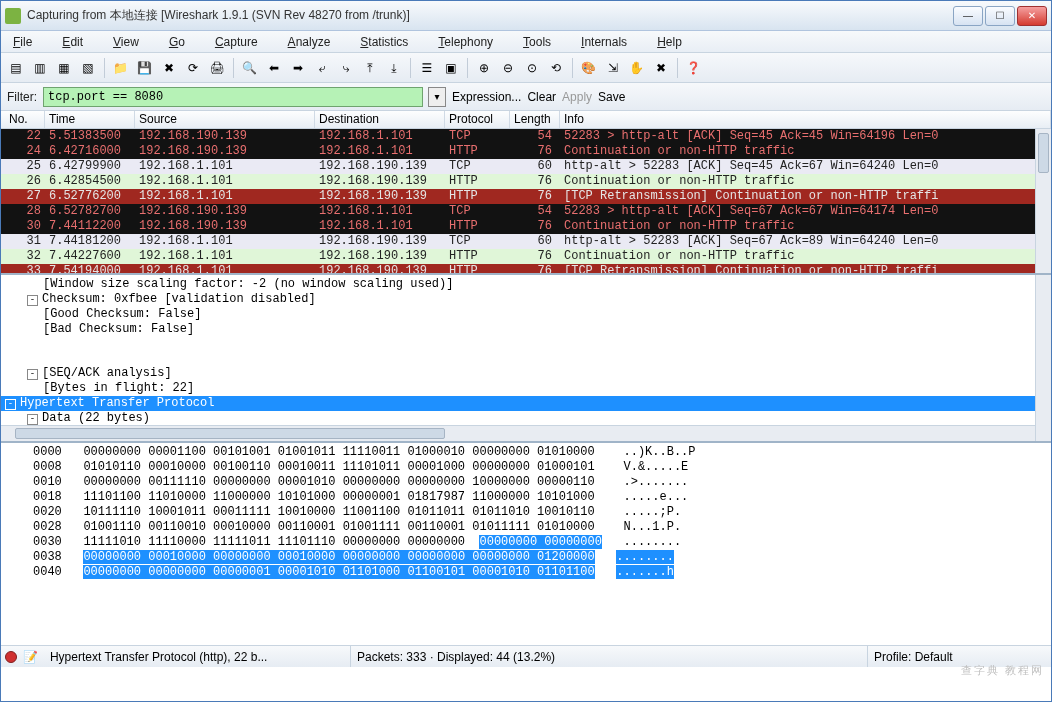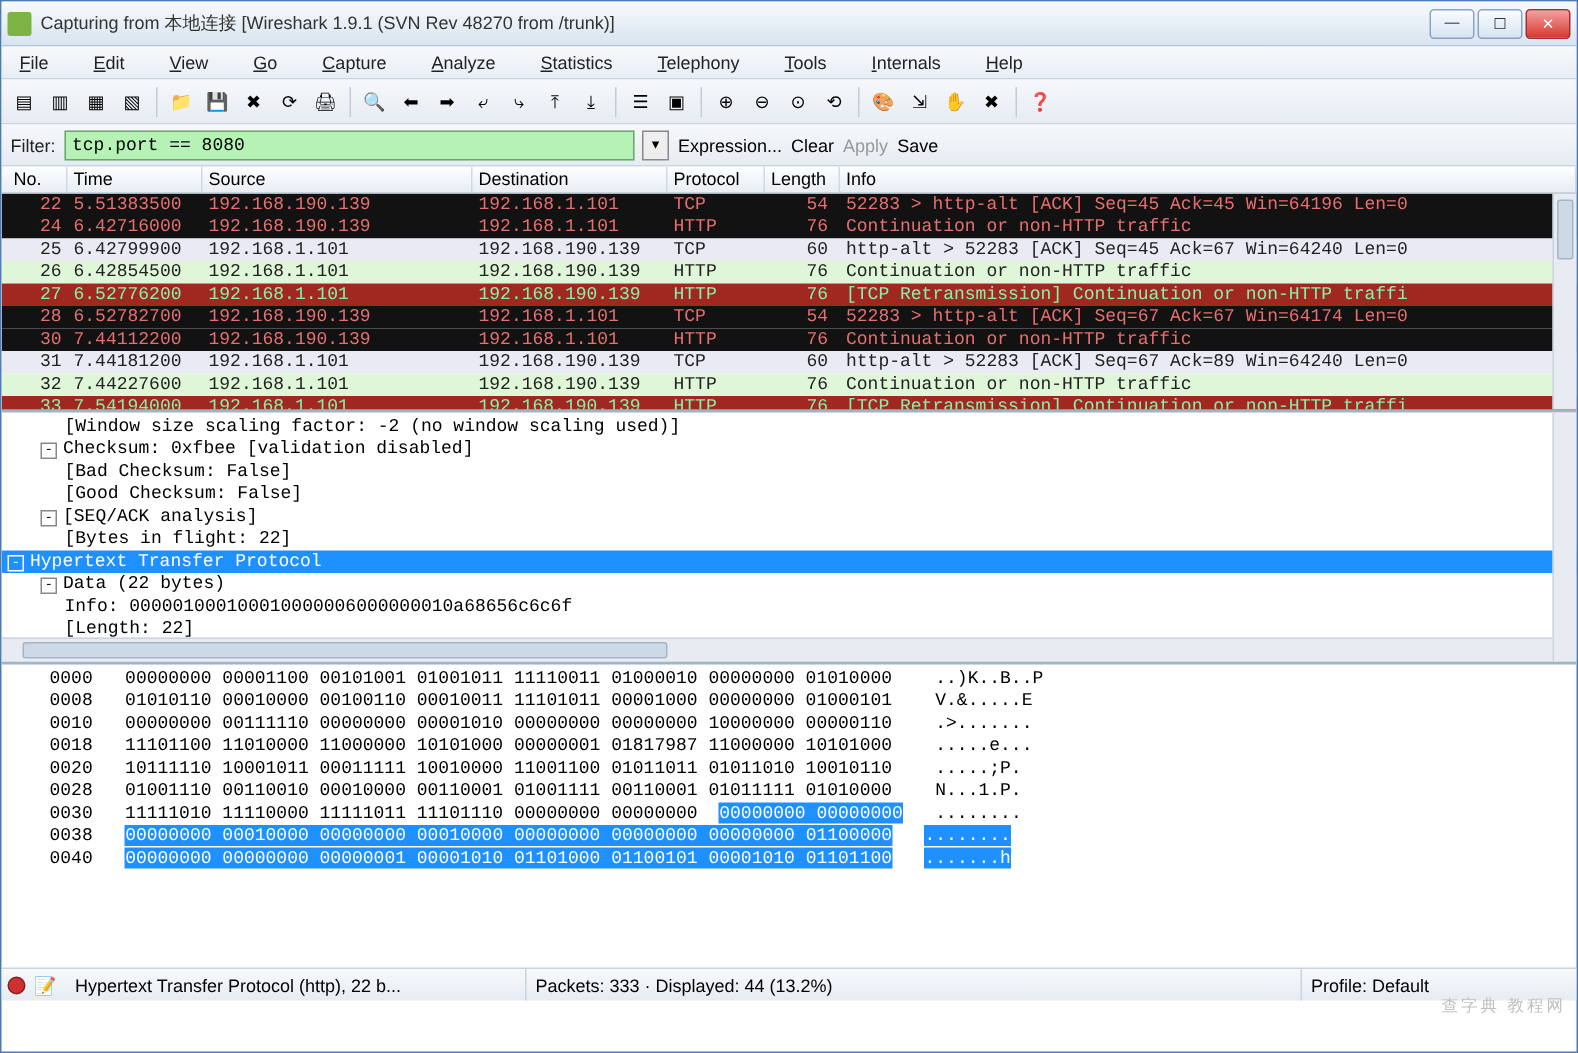--- a/index.html
+++ b/index.html
@@ -27,21 +27,21 @@
 .pktheader { height:18px; background:linear-gradient(#fdfefe,#e8eef5); display:flex; font-size:12px; border-bottom:1px solid #c8d4e0; padding-left:4px; }
 .pktheader div { padding:1px 4px; border-right:1px solid #d0dae5; }
 .pkth-no { width:40px; } .pkth-time { width:90px; } .pkth-src { width:180px; } .pkth-dst { width:130px; } .pkth-proto { width:65px; } .pkth-len { width:50px; } .pkth-info { flex:1; }
 .pktbody { font-family:"Consolas","Courier New",monospace; font-size:12px; height:150px; overflow:hidden; }
 .pktrow { display:flex; padding-left:4px; height:15px; line-height:15px; white-space:nowrap; }
 .pktrow > div { padding:0 4px; overflow:hidden; }
 .c-no { width:40px; text-align:right; } .c-time { width:90px; } .c-src { width:180px; } .c-dst { width:130px; } .c-proto { width:65px; } .c-len { width:50px; text-align:right; padding-right:8px !important; } .c-info { flex:1; }
 .r-blkred { background:#121212; color:#e86f6f; }
 .r-lite { background:#eaeaf4; color:#222; }
 .r-litegr { background:#e0f6d8; color:#222; }
-.r-red { background:#a02820; color:#86efac; }
+.r-red { background:#a02820; color:#e5e5e5; }
 .scrollbar { position:absolute; right:0; top:18px; bottom:0; width:16px; background:#e8ecf2; border-left:1px solid #c8d4e0; }
 .scrollthumb { position:absolute; left:2px; right:2px; top:4px; height:40px; background:#cdd9e6; border:1px solid #a6b4c4; border-radius:2px; } 
 .detail-pane { height:168px; overflow:hidden; border-bottom:2px solid #a0b4c8; font-family:"Consolas","Courier New",monospace; font-size:12px; position:relative; }
 .dbody { padding:2px 4px; }
 .drow { padding:0 0 0 30px; white-space:pre; line-height:15px; }
 .twist { display:inline-block; width:11px; height:11px; border:1px solid #888; margin-right:4px; text-align:center; line-height:9px; font-size:9px; background:#fff; }
 .drow.hl { background:#1e90ff; color:#fff; margin-left:-4px; margin-right:-4px; padding-left:4px; }
 .drow.hl .twist { border-color:#fff; background:#1e90ff; color:#fff; }
 .hscroll { position:absolute; bottom:0; left:0; right:16px; height:16px; background:#e8ecf2; border-top:1px solid #c8d4e0; }
 .hthumb { position:absolute; top:2px; bottom:2px; left:14px; width:430px; background:#cdd9e6; border:1px solid #a6b4c4; border-radius:2px; }
@@ -231,44 +231,44 @@
     </div>
   <div class="scrollbar">
     <div class="scrollthumb"></div>
   </div>
 </div>
 
 <div class="detail-pane">
   <div class="dbody" id="dbody">
       <div class="drow" style="padding-left: 38px;"><span>[Window size scaling factor: -2 (no window scaling used)]</span></div>
       <div class="drow" style="padding-left: 22px;"><span class="twist">-</span><span>Checksum: 0xfbee [validation disabled]</span></div>
+      <div class="drow" style="padding-left: 38px;"><span>[Good Checksum: False]</span></div>
       <div class="drow" style="padding-left: 38px;"><span>[Bad Checksum: False]</span></div>
-      <div class="drow" style="padding-left: 38px;"><span>[Good Checksum: False]</span></div>
-      <div class="drow" style="padding-left: 22px;"><span class="twist">-</span><span>[SEQ/ACK analysis]</span></div>
+      <div class="drow" style="padding-left: 22px; margin-top: 29px;"><span class="twist">-</span><span>[SEQ/ACK analysis]</span></div>
       <div class="drow" style="padding-left: 38px;"><span>[Bytes in flight: 22]</span></div>
       <div class="drow hl" style="padding-left: 4px;"><span class="twist">-</span><span>Hypertext Transfer Protocol</span></div>
       <div class="drow" style="padding-left: 22px;"><span class="twist">-</span><span>Data (22 bytes)</span></div>
       <div class="drow" style="padding-left: 38px;"><span>Info: 000001000100010000006000000010a68656c6c6f</span></div>
       <div class="drow" style="padding-left: 38px;"><span>[Length: 22]</span></div>
     </div>
   <div class="hscroll">
     <div class="hthumb"></div>
   </div>
   <div class="scrollbar" style="top:0"></div>
 </div>
 
 <div class="hex-pane" id="hexpane">
     <div class="hexrow">0000   00000000 00001100 00101001 01001011 11110011 01000010 00000000 01010000    ..)K..B..P</div>
     <div class="hexrow">0008   01010110 00010000 00100110 00010011 11101011 00001000 00000000 01000101    V.&amp;.....E</div>
     <div class="hexrow">0010   00000000 00111110 00000000 00001010 00000000 00000000 10000000 00000110    .&gt;.......</div>
     <div class="hexrow">0018   11101100 11010000 11000000 10101000 00000001 01817987 11000000 10101000    .....e...</div>
     <div class="hexrow">0020   10111110 10001011 00011111 10010000 11001100 01011011 01011010 10010110    .....;P.</div>
     <div class="hexrow">0028   01001110 00110010 00010000 00110001 01001111 00110001 01011111 01010000    N...1.P.</div>
     <div class="hexrow">0030   11111010 11110000 11111011 11101110 00000000 00000000  <span class="hexsel">00000000 00000000</span>   ........<span class="hexsel"></span></div>
-    <div class="hexrow">0038   <span class="hexsel">00000000 00010000 00000000 00010000 00000000 00000000 00000000 01100000</span>   <span class="hexsel">........</span></div>
+    <div class="hexrow">0038   <span class="hexsel">00000000 00010000 00000000 00010000 00000000 00000000 00000000 01200000</span>   <span class="hexsel">........</span></div>
     <div class="hexrow">0040   <span class="hexsel">00000000 00000000 00000001 00001010 01101000 01100101 00001010 01101100</span>   <span class="hexsel">.......h</span></div>
   </div>
 
 <div class="statusbar">
   <span style="width:12px;height:12px;border-radius:50%;background:#d03030;border:1px solid #802020;"></span>
   <span>📝</span>
   <div class="cell" style="flex:0 0 300px">Hypertext Transfer Protocol (http), 22 b...</div>
   <div class="cell" style="flex:1">Packets: 333 · Displayed: 44 (13.2%)</div>
   <div class="cell" style="flex:0 0 180px">Profile: Default</div>
 </div>

